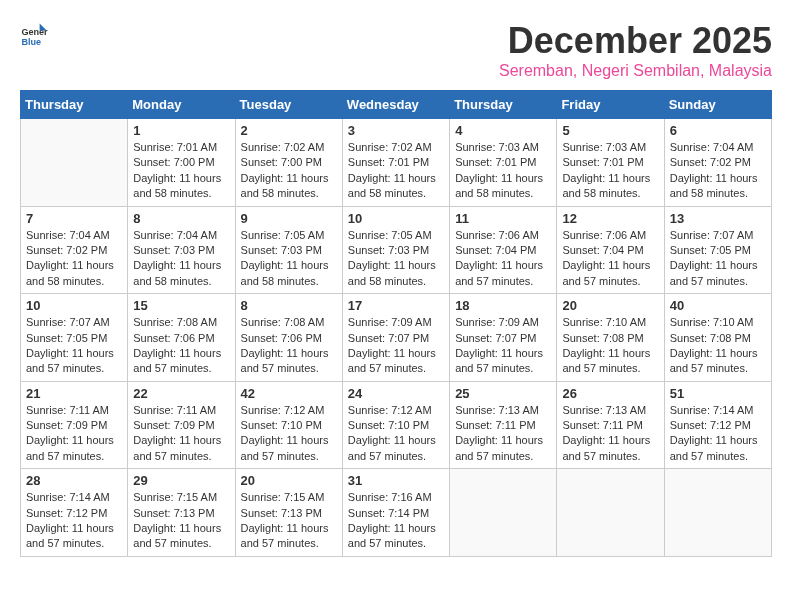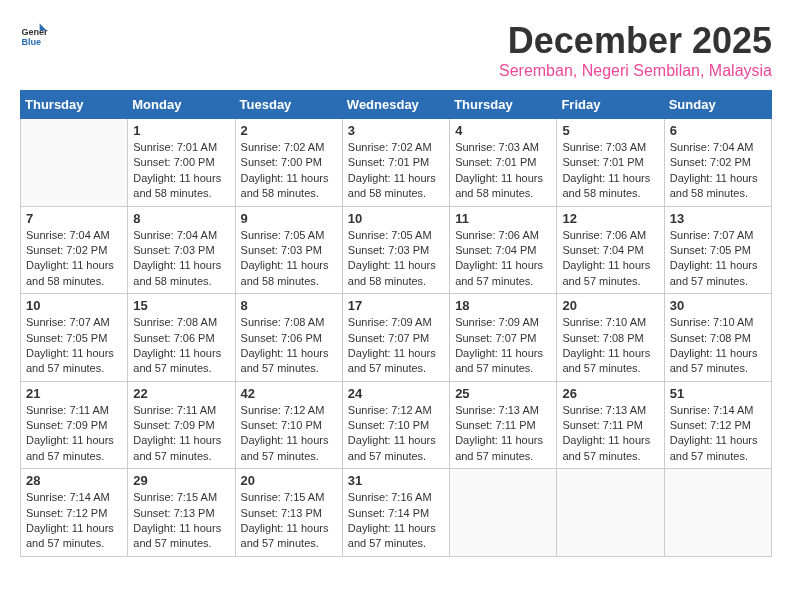--- a/index.html
+++ b/index.html
@@ -179,21 +179,21 @@
         </td>
         <td>
           <span class="day-number">18</span>
           <div class="day-info">Sunrise: 7:09 AM<br>Sunset: 7:07 PM<br>Daylight: 11 hours and 57 minutes.</div>
         </td>
         <td>
           <span class="day-number">20</span>
           <div class="day-info">Sunrise: 7:10 AM<br>Sunset: 7:08 PM<br>Daylight: 11 hours and 57 minutes.</div>
         </td>
         <td>
-          <span class="day-number">30</span>
+          <span class="day-number">40</span>
           <div class="day-info">Sunrise: 7:10 AM<br>Sunset: 7:08 PM<br>Daylight: 11 hours and 57 minutes.</div>
         </td>
       </tr>
       <tr>
         <td>
           <span class="day-number">21</span>
           <div class="day-info">Sunrise: 7:11 AM<br>Sunset: 7:09 PM<br>Daylight: 11 hours and 57 minutes.</div>
         </td>
         <td>
           <span class="day-number">22</span>

